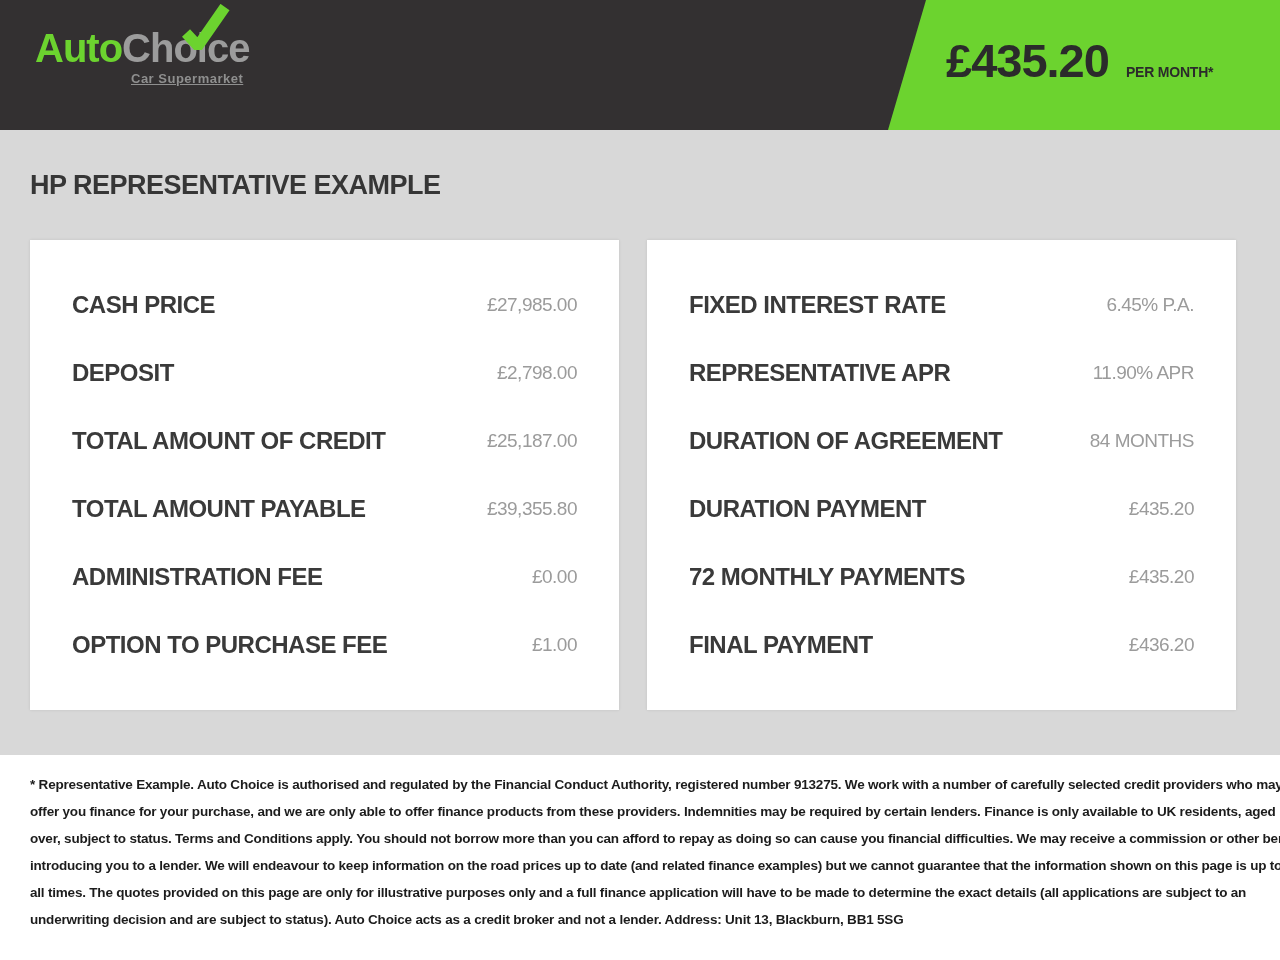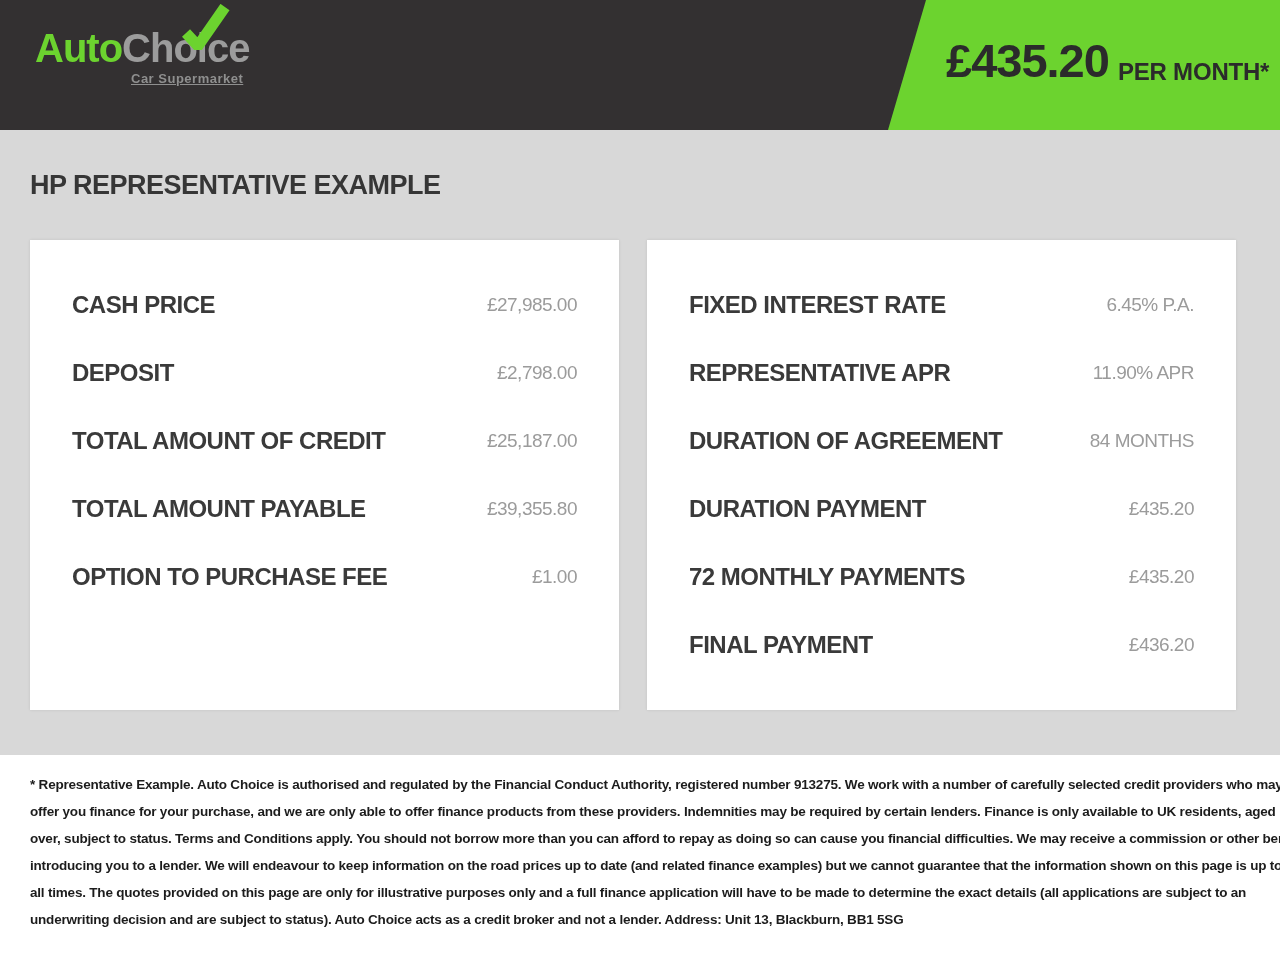--- a/index.html
+++ b/index.html
@@ -38,22 +38,22 @@
     -webkit-clip-path: polygon(38px 0, 100% 0, 100% 100%, 0 100%);
     clip-path: polygon(38px 0, 100% 0, 100% 100%, 0 100%);
     display: flex; align-items: center;
     padding-left: 58px;
   }
   .price-amount {
     font-size: 47px; font-weight: bold; letter-spacing: -1px;
     color: #2b2b2b; margin-top: -9px;
   }
   .price-period {
-    font-size: 24px; font-weight: bold; letter-spacing: -0.2px;
-    color: #2b2b2b; margin-left: 9px; margin-top: 14px;
+    font-size: 14px; font-weight: bold; letter-spacing: -0.2px;
+    color: #2b2b2b; margin-left: 17px; margin-top: 14px;
   }
 
   
   .main {
     width: 1280px;
     background: #d8d8d8;
     padding: 38px 16px 45px 0;
   }
   .page-title {
     margin-left: 30px;
@@ -130,20 +130,24 @@
       </div>
       <div class="row">
         <span class="row-label">TOTAL AMOUNT OF CREDIT</span>
         <span class="row-value">£25,187.00</span>
       </div>
       <div class="row">
         <span class="row-label">TOTAL AMOUNT PAYABLE</span>
         <span class="row-value">£39,355.80</span>
       </div>
       <div class="row">
+        <span class="row-label">ADMINISTRATION FEE</span>
+        <span class="row-value">£0.00</span>
+      </div>
+      <div class="row">
         <span class="row-label">OPTION TO PURCHASE FEE</span>
         <span class="row-value">£1.00</span>
       </div>
     </div>
 
     <div class="card">
       <div class="row">
         <span class="row-label">FIXED INTEREST RATE</span>
         <span class="row-value">6.45% P.A.</span>
       </div>

